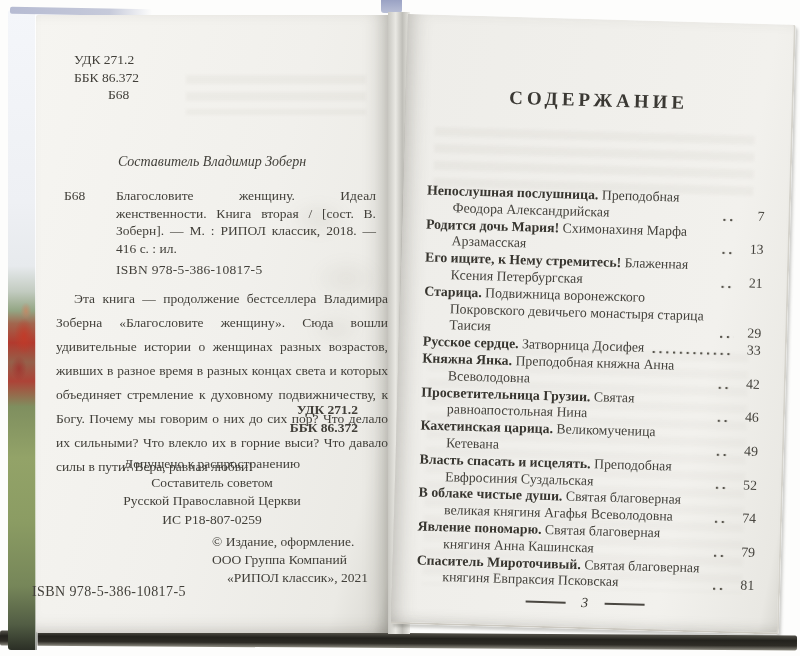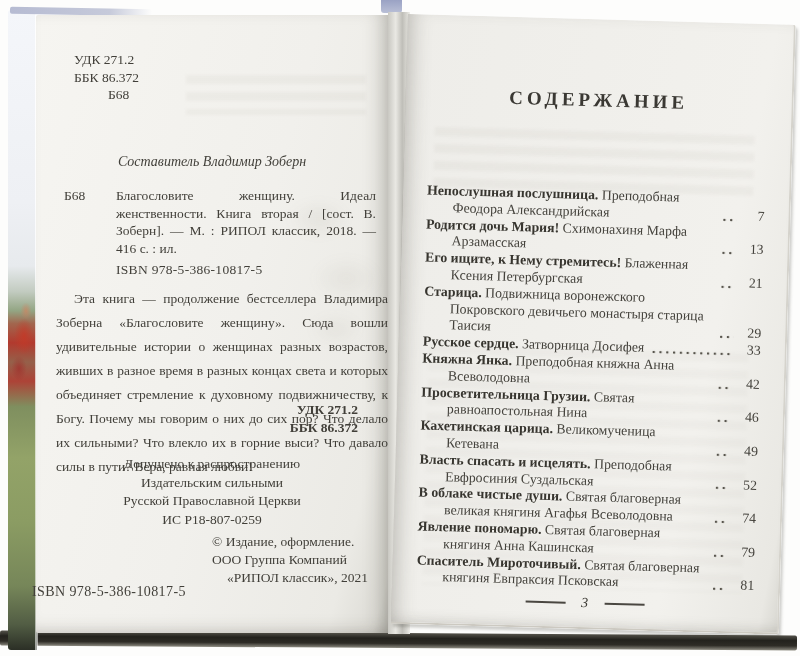--- a/index.html
+++ b/index.html
@@ -125,21 +125,21 @@
     <p class="lp annotation">Эта книга — продолжение бестселлера Владимира Зоберна «Благословите женщину». Сюда вошли удивительные истории о женщинах разных возрастов, живших в разное время в разных концах света и которых объединяет стремление к духовному подвижничеству, к Богу. Почему мы говорим о них до сих пор? Что делало их сильными? Что влекло их в горние выси? Что давало силы в пути? Вера, равная любви!</p>
 
     <div class="lp udk-bottom">
       <div>УДК 271.2</div>
       <div>ББК 86.372</div>
     </div>
 
     <div class="lp approval">
 
     <div>Допущено к распространению</div>
-        <div>Издательским сильными</div>
+        <div>Составитель советом</div>
         <div>Русской Православной Церкви</div>
         <div>ИС Р18-807-0259</div>
       </div>
 
     <div class="lp copyright">
 
         <div>© Издание, оформление.</div>
         <div>ООО Группа Компаний</div>
         <div>«РИПОЛ классик», 2021</div>
       </div>

